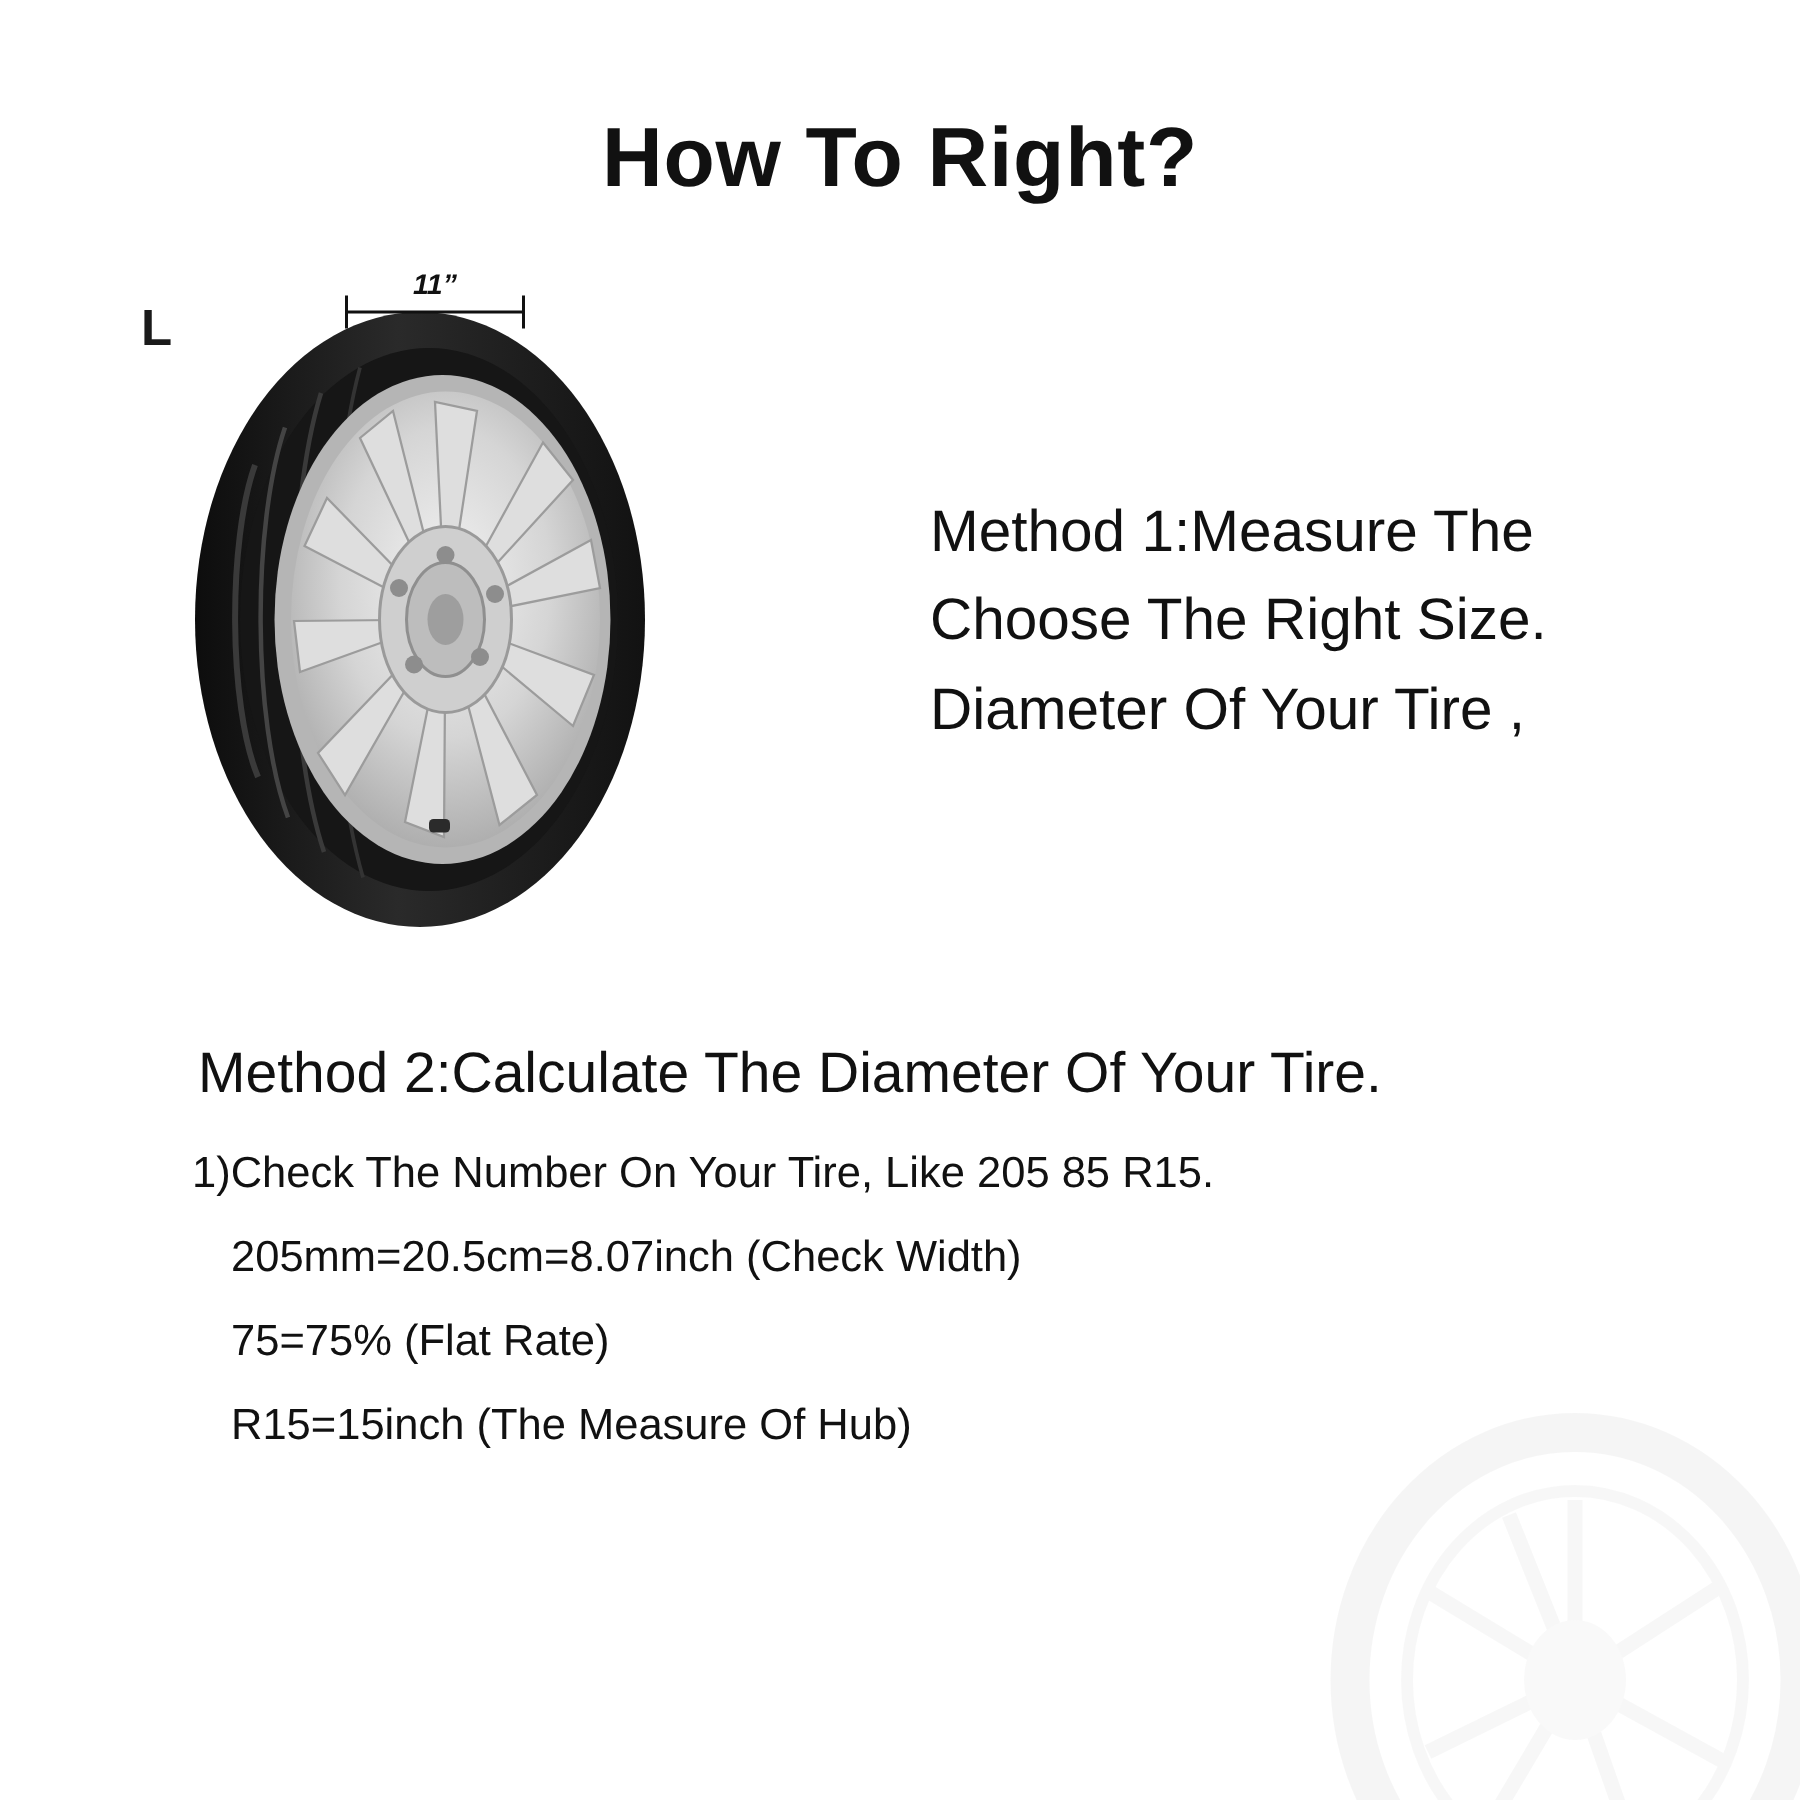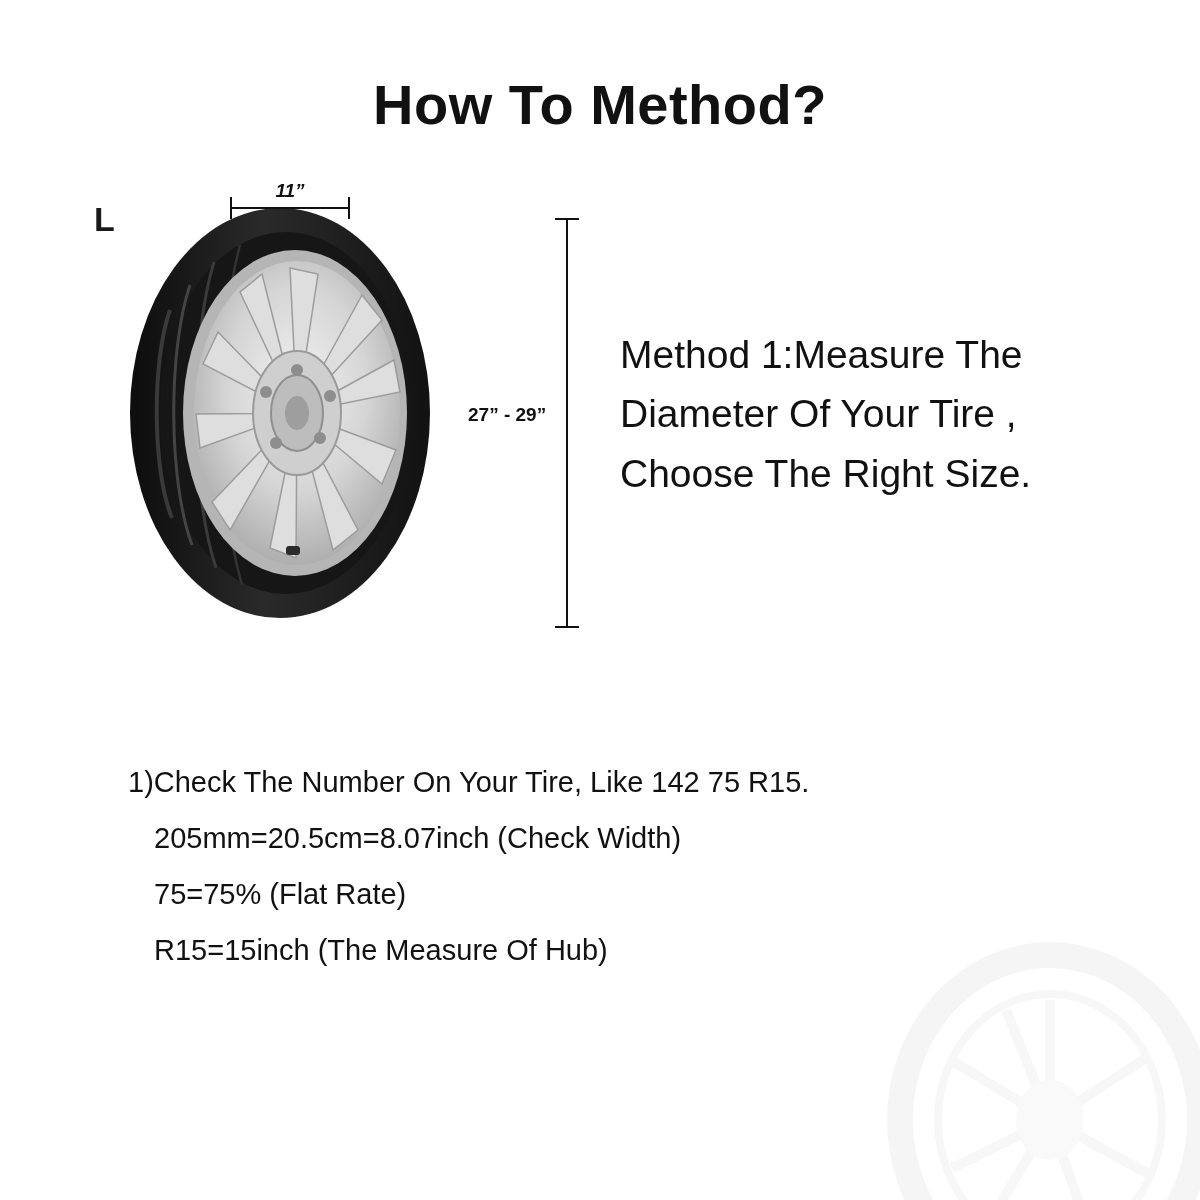--- a/index.html
+++ b/index.html
@@ -172,21 +172,21 @@
     right: -40px;
     bottom: -60px;
     opacity: 0.5;
   }
 </style>
 </head>
 <body>
 
 <div id="page">
 
-  <div class="title">How To Method?</div>
+  <div class="title">How To Right?</div>
 
   <div class="tire-block">
 
     <svg class="tire-svg" width="400" height="430" viewBox="0 0 400 430">
       <defs>
         <radialGradient id="rimGrad" cx="50%" cy="42%" r="62%">
           <stop offset="0%" stop-color="#f2f2f2"></stop>
           <stop offset="55%" stop-color="#d5d5d5"></stop>
           <stop offset="100%" stop-color="#a8a8a8"></stop>
         </radialGradient>
@@ -237,37 +237,32 @@
 
     <div class="label-L">L</div>
 
     <div class="width-dim">
       <div class="txt">11”</div>
       <div class="line"></div>
       <div class="cap-l"></div>
       <div class="cap-r"></div>
     </div>
 
-    <div class="height-dim">
-      <div class="vline"></div>
-      <div class="cap-t"></div>
-      <div class="cap-b"></div>
-      <div class="txt">27” - 29”</div>
-    </div>
   </div>
 
   <div class="method1">
     <div>Method 1:Measure The</div>
+    <div>Choose The Right Size.</div>
     <div>Diameter Of Your Tire ,</div>
-    <div>Choose The Right Size.</div>
   </div>
 
+  <div class="method2-head">Method 2:Calculate The Diameter Of Your Tire.</div>
 
   <div class="m2-lines">
-    <div class="l">1)Check The Number On Your Tire, Like 142 75 R15.</div>
+    <div class="l">1)Check The Number On Your Tire, Like 205 85 R15.</div>
     <div class="l indent">205mm=20.5cm=8.07inch (Check Width)</div>
     <div class="l indent">75=75% (Flat Rate)</div>
     <div class="l indent">R15=15inch (The Measure Of Hub)</div>
   </div>
 
   <svg class="watermark" width="380" height="330" viewBox="0 0 380 330">
     <ellipse cx="190" cy="190" rx="150" ry="165" fill="none" stroke="#ededed" stroke-width="26"></ellipse>
     <ellipse cx="190" cy="190" rx="112" ry="126" fill="none" stroke="#f1f1f1" stroke-width="8"></ellipse>
     <g stroke="#f0f0f0" stroke-width="10" fill="none">
       <line x1="190" y1="190" x2="190" y2="70"></line>

